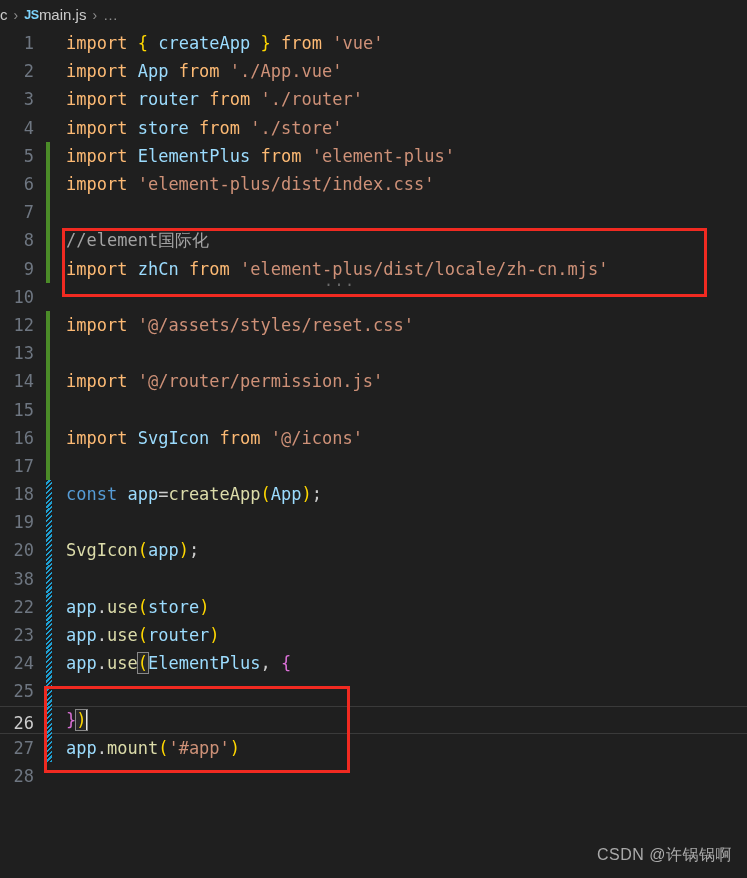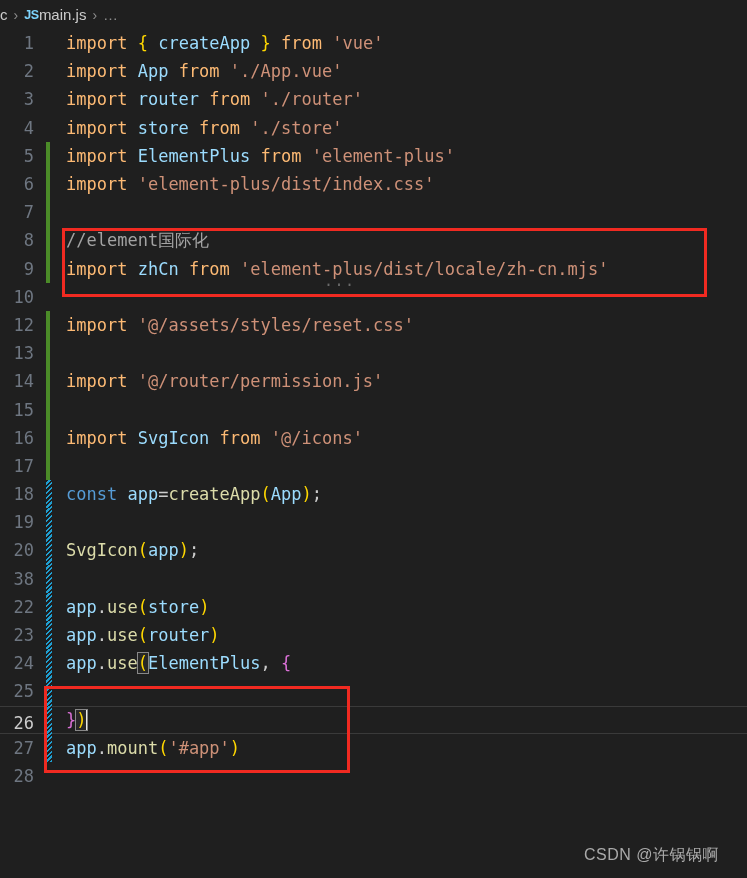--- a/index.html
+++ b/index.html
@@ -173,21 +173,21 @@
   .redbox {
     position: absolute;
     border: 3px solid #f02a21;
     pointer-events: none;
     z-index: 5;
   }
 
   
   .watermark {
     position: absolute;
-    right: 28px;
+    right: 15px;
     bottom: 12px;
     color: #b6b6b6;
     font-family: "Liberation Sans", sans-serif;
     font-size: 16px;
     letter-spacing: 0.5px;
     opacity: 0.92;
   }
 </style>
 </head>
 <body>

